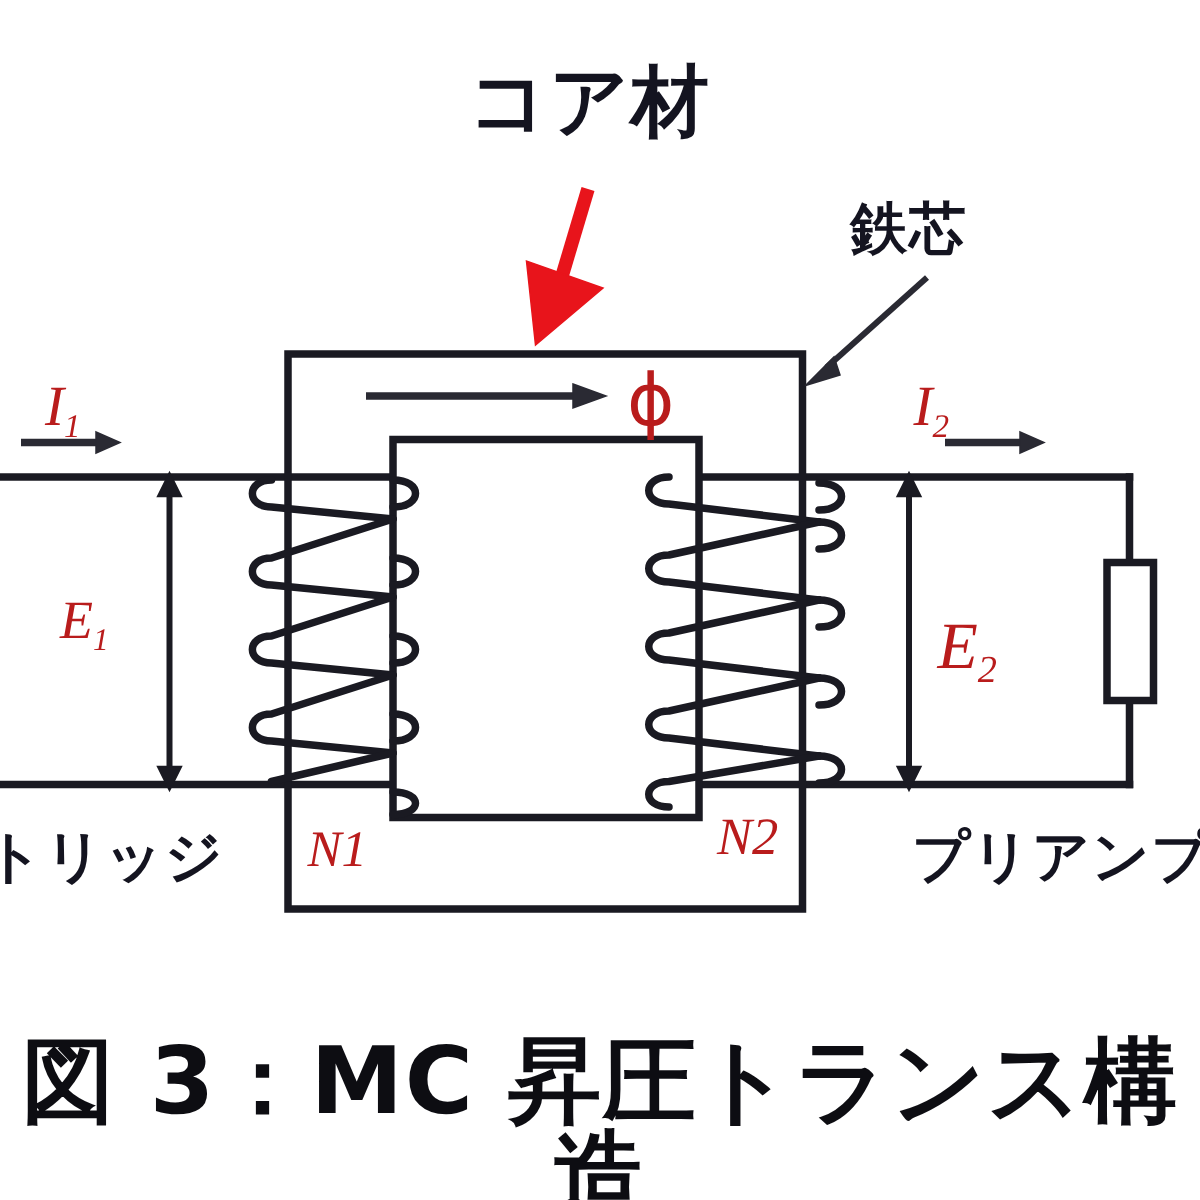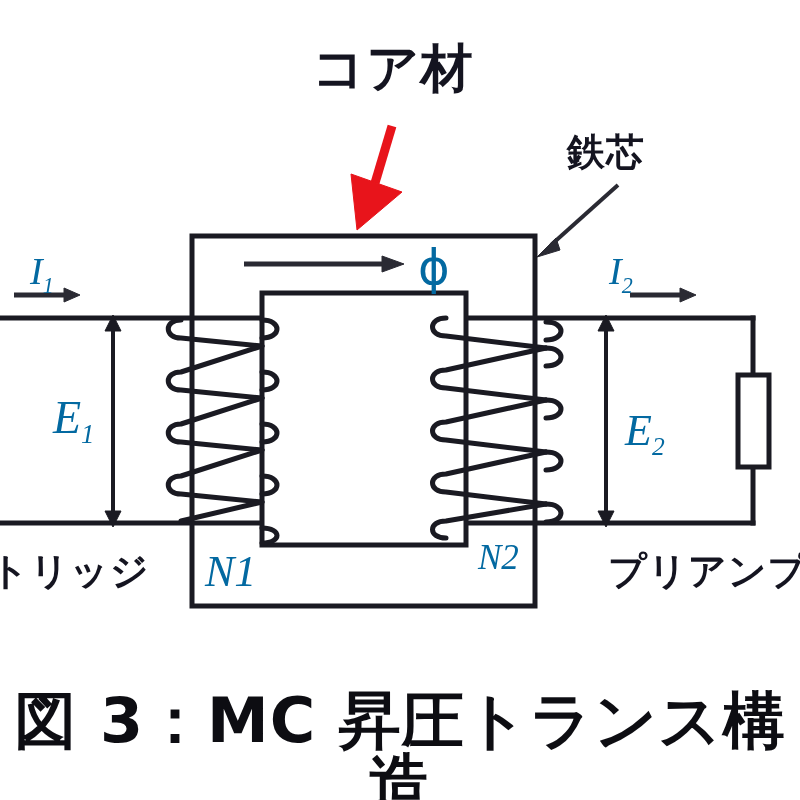--- a/index.html
+++ b/index.html
@@ -80,39 +80,39 @@
     font-weight: 700;
     font-size: 62px;
     color: #0d0d12;
     letter-spacing: 1px;
     line-height: 1;
   }
   
   .sym {
     font-family: "Liberation Serif", "DejaVu Serif", serif;
     font-style: italic;
-    color: #0369a1;
+    color: #b91c1c;
     font-weight: 400;
   }
   .sym sub {
     font-size: 58%;
     font-style: italic;
   }
   #sym-i1 { left: 30px; top: 252px; font-size: 38px; }
   #sym-i2 { left: 609px; top: 252px; font-size: 38px; }
-  #sym-e1 { left: 53px; top: 395px; font-size: 46px; }
+  #sym-e1 { left: 40px; top: 395px; font-size: 36px; }
   #sym-e2 { left: 625px; top: 409px; font-size: 44px; }
   #sym-phi {
     left: 418px;
     top: 243px;
     font-size: 48px;
     font-style: normal;
     font-family: "DejaVu Sans", sans-serif;
   }
-  #sym-n1 { left: 205px; top: 550px; font-size: 44px; }
+  #sym-n1 { left: 205px; top: 550px; font-size: 34px; }
   #sym-n2 { left: 478px; top: 540px; font-size: 35px; }
 </style>
 </head>
 <body>
 
 <div id="page">
 
   <svg id="diagram-svg" viewBox="0 0 800 800" xmlns="http://www.w3.org/2000/svg">
 
     <g stroke="#1a1a22" stroke-width="5" fill="none" stroke-linecap="square">

